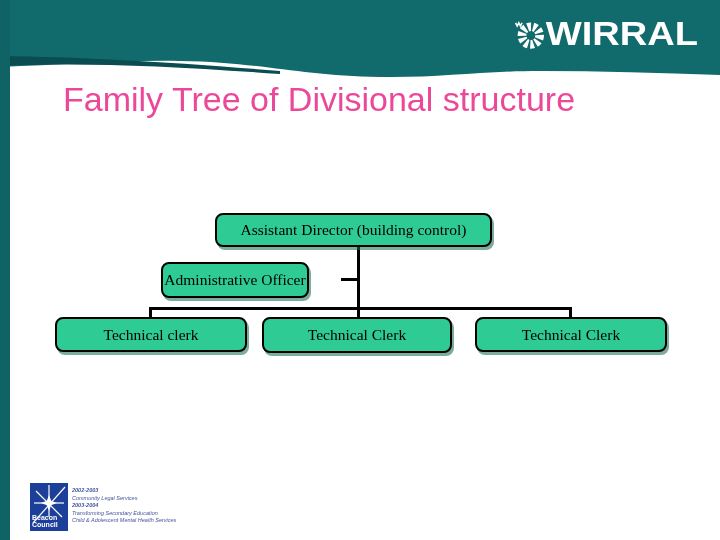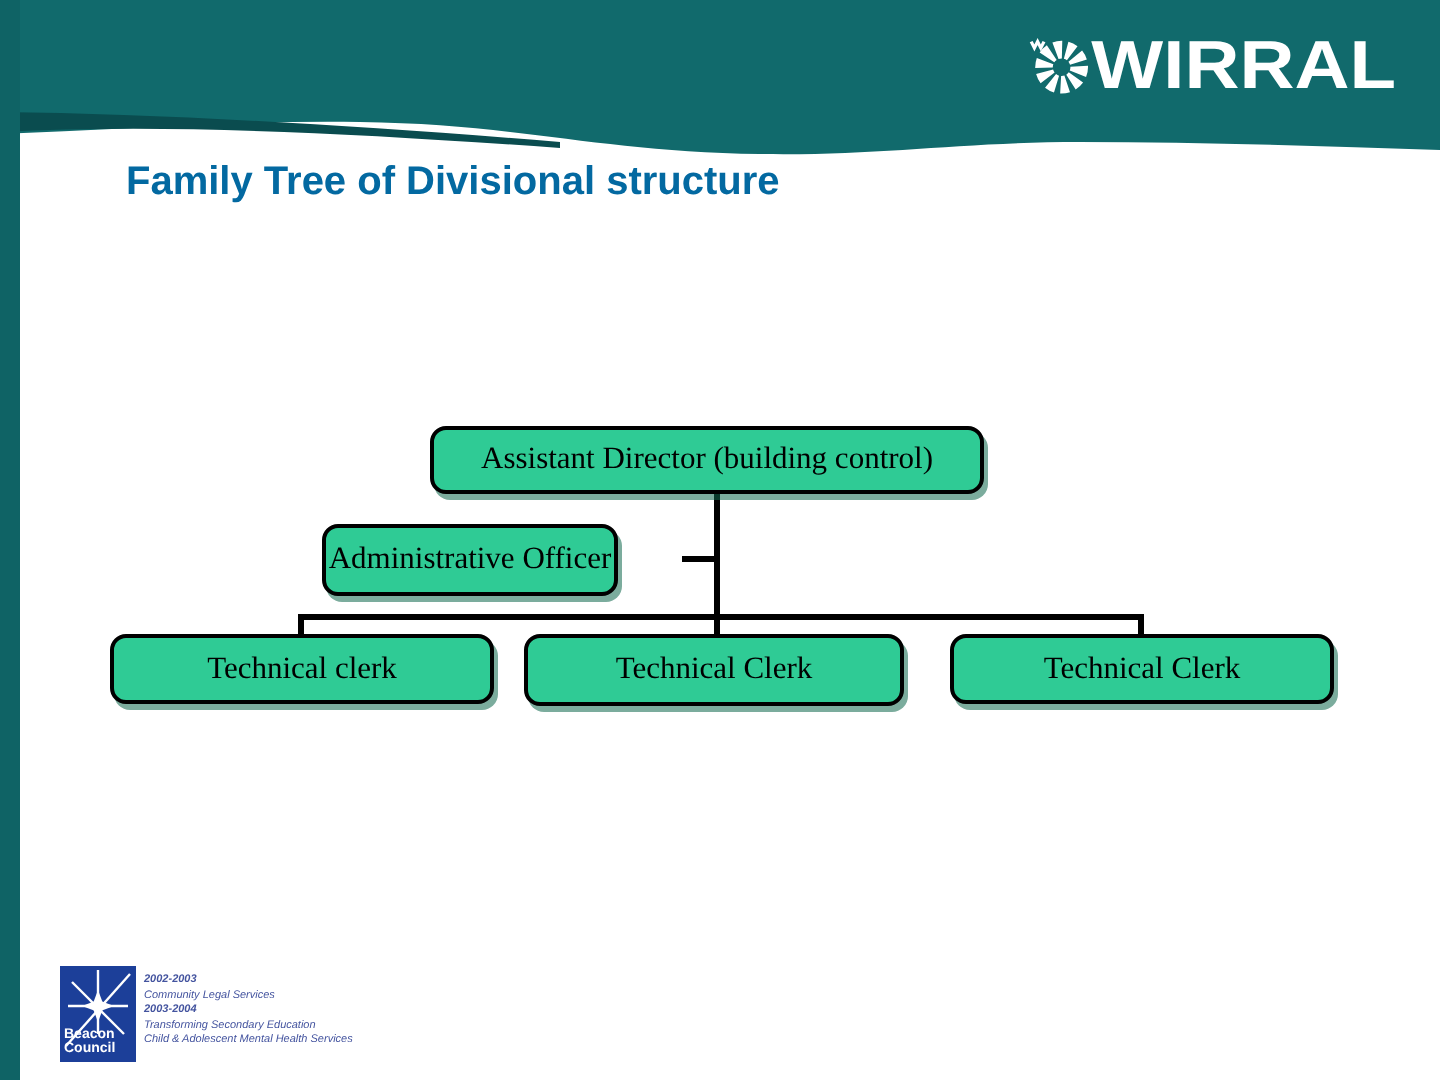--- a/index.html
+++ b/index.html
@@ -14,31 +14,31 @@
   .left-bar {
     position:absolute; left:0; top:0; width:10px; height:540px;
     background:#0f6365; z-index:3;
   }
 
   
   .header-svg { position:absolute; left:0; top:0; width:720px; height:92px; z-index:2; }
 
   .wirral {
     position:absolute; top:16px; right:22px; z-index:4;
-    display:flex; align-items:flex-start; gap:16px;
+    display:flex; align-items:flex-end; gap:16px;
   }
   .wirral-word {
     color:#ffffff; font-weight:bold; font-size:34px; line-height:34px;
     letter-spacing:0px; transform:scaleX(1.12); transform-origin:right center;
   }
   .pinwheel { width:32px; height:32px; }
 
   .slide-title {
     position:absolute; left:63px; top:80px; z-index:4;
-    font-size:20px; font-weight:bold; color:#0369a1; letter-spacing:0;
+    font-size:34px; font-weight:normal; color:#ec4899; letter-spacing:0;
     white-space:nowrap;
   }
 
   
   .node {
     position:absolute; z-index:1;
     background:#2fcb95; border:2px solid #000000; border-radius:8px;
     box-shadow:2px 3px 0 rgba(14,104,76,0.55);
     display:flex; align-items:center; justify-content:center;
     font-family:"Liberation Serif", serif; font-size:15.5px; color:#000;

